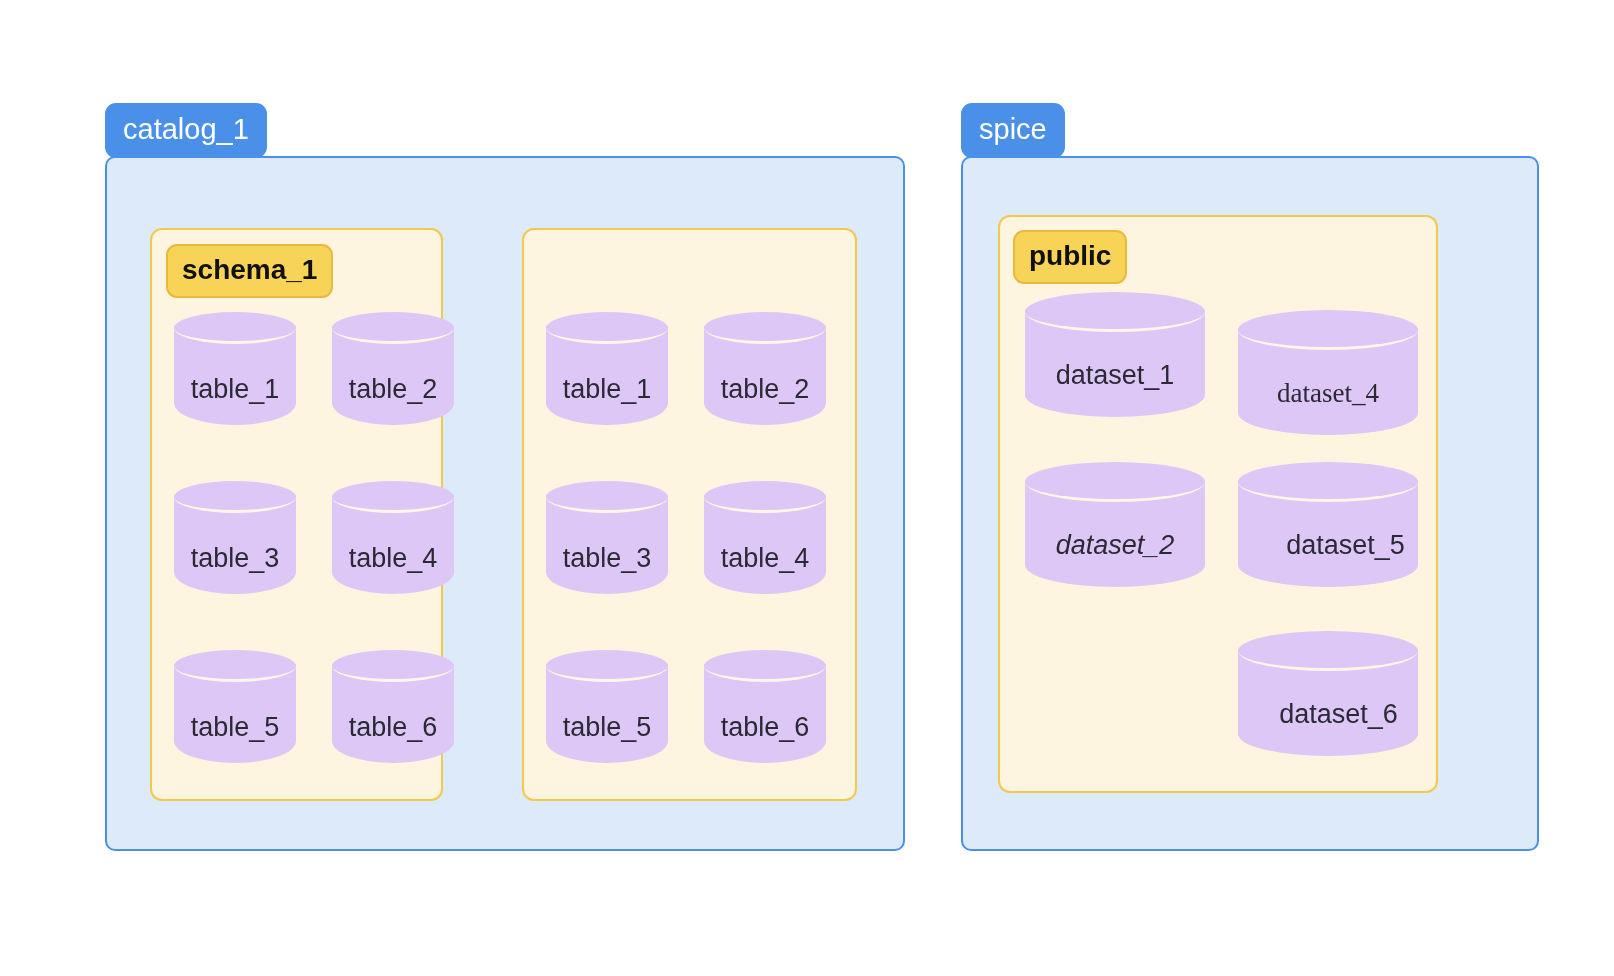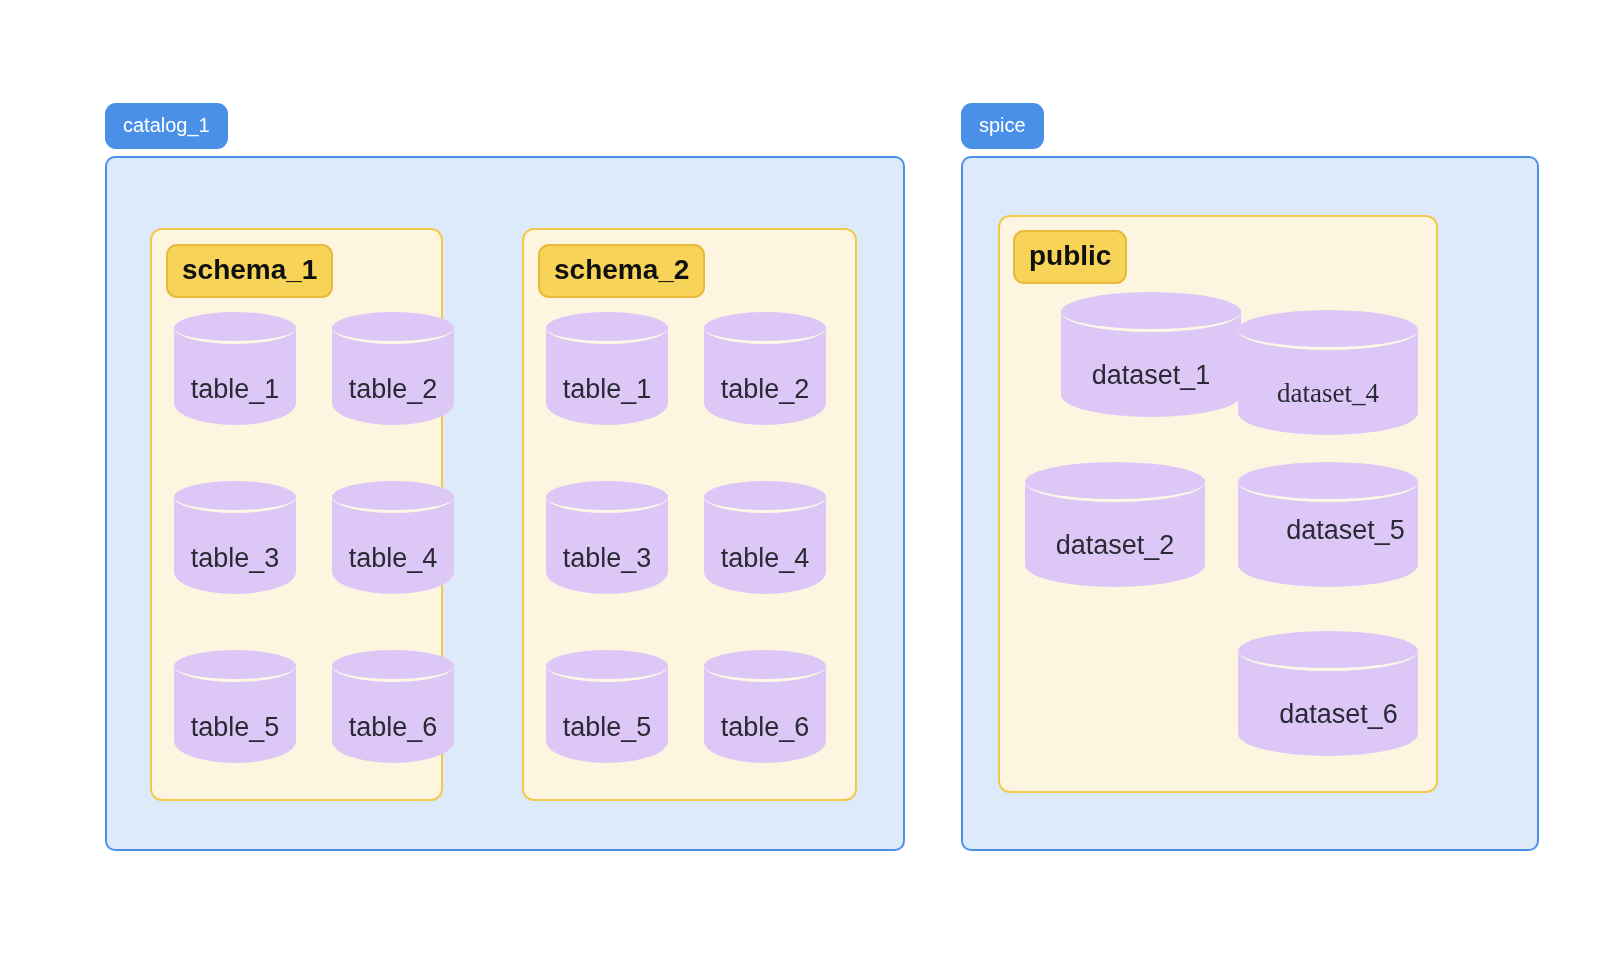--- a/index.html
+++ b/index.html
@@ -23,21 +23,21 @@
   .group {
     position: absolute;
   }
 
   .group-badge {
     position: absolute;
     top: 0;
     left: 0;
     background: #4a90e8;
     color: #ffffff;
-    font-size: 20px;
+    font-size: 29px;
     font-weight: 400;
     line-height: 1;
     padding: 12px 18px 14px 18px;
     border-radius: 11px;
     white-space: nowrap;
     z-index: 3;
   }
 
   .group-body {
     position: absolute;
@@ -146,21 +146,20 @@
           <div class="cyl-label" style="top:64px;">table_4</div>
         </div>
         <div class="cyl" style="left:180px; top:420px; width:122px; height:113px;">
           <div class="cyl-body" style="top:14px; height:99px;"></div>
           <div class="cyl-top" style="height:32px;"></div>
           <div class="cyl-label" style="top:64px;">table_6</div>
         </div>
       </div>
 
       <div class="schema" style="left:415px; top:70px; width:335px; height:573px;">
-        <div class="schema-badge" style="left:14px; top:14px;">schema_2</div>
 
         <div class="cyl" style="left:22px; top:82px; width:122px; height:113px;">
           <div class="cyl-body" style="top:14px; height:99px;"></div>
           <div class="cyl-top" style="height:32px;"></div>
           <div class="cyl-label" style="top:64px;">table_1</div>
         </div>
         <div class="cyl" style="left:22px; top:251px; width:122px; height:113px;">
           <div class="cyl-body" style="top:14px; height:99px;"></div>
           <div class="cyl-top" style="height:32px;"></div>
           <div class="cyl-label" style="top:64px;">table_3</div>
@@ -193,40 +192,40 @@
 
   <div class="group" style="left:961px; top:103px; width:510px; height:748px;">
 
     <div class="group-badge">spice</div>
 
     <div class="group-body" style="top:53px; width:578px; height:695px;">
 
       <div class="schema" style="left:35px; top:57px; width:440px; height:578px;">
         <div class="schema-badge" style="left:13px; top:13px;">public</div>
 
-        <div class="cyl" style="left:25px; top:75px; width:180px; height:125px;margin-left:36px;">
+        <div class="cyl" style="left:25px; top:75px; width:180px; height:125px;">
           <div class="cyl-body" style="top:18px; height:107px;"></div>
           <div class="cyl-top" style="height:40px;"></div>
           <div class="cyl-label" style="top:70px;">dataset_1</div>
         </div>
         <div class="cyl" style="left:25px; top:245px; width:180px; height:125px;">
           <div class="cyl-body" style="top:18px; height:107px;"></div>
           <div class="cyl-top" style="height:40px;"></div>
-          <div class="cyl-label" style="top:70px;">dataset_2</div>
+          <div class="cyl-label" style="top:70px;font-style:italic;">dataset_2</div>
         </div>
 
         <div class="cyl" style="left:238px; top:93px; width:180px; height:125px;font-family:Liberation Serif, serif;">
           <div class="cyl-body" style="top:18px; height:107px;"></div>
           <div class="cyl-top" style="height:40px;"></div>
           <div class="cyl-label" style="top:70px;">dataset_4</div>
         </div>
         <div class="cyl" style="left:238px; top:245px; width:180px; height:125px;">
           <div class="cyl-body" style="top:18px; height:107px;"></div>
           <div class="cyl-top" style="height:40px;"></div>
-          <div class="cyl-label" style="top:55px;padding-left:35px;">dataset_5</div>
+          <div class="cyl-label" style="top:70px;padding-left:35px;">dataset_5</div>
         </div>
         <div class="cyl" style="left:238px; top:414px; width:180px; height:125px;">
           <div class="cyl-body" style="top:18px; height:107px;"></div>
           <div class="cyl-top" style="height:40px;"></div>
           <div class="cyl-label" style="top:70px;padding-left:21px;">dataset_6</div>
         </div>
       </div>
 
     </div>
   </div>

